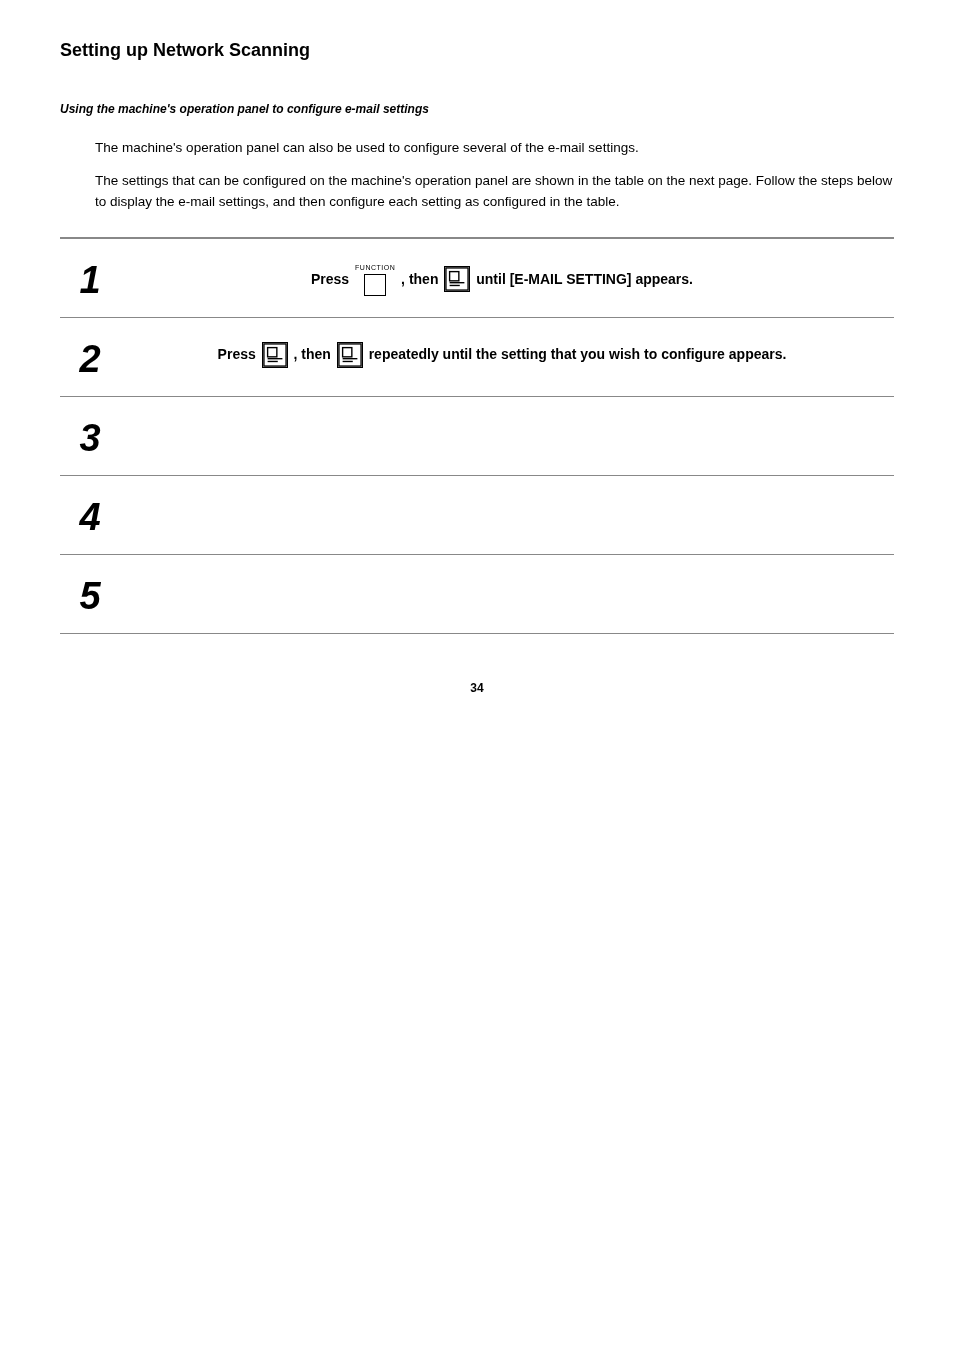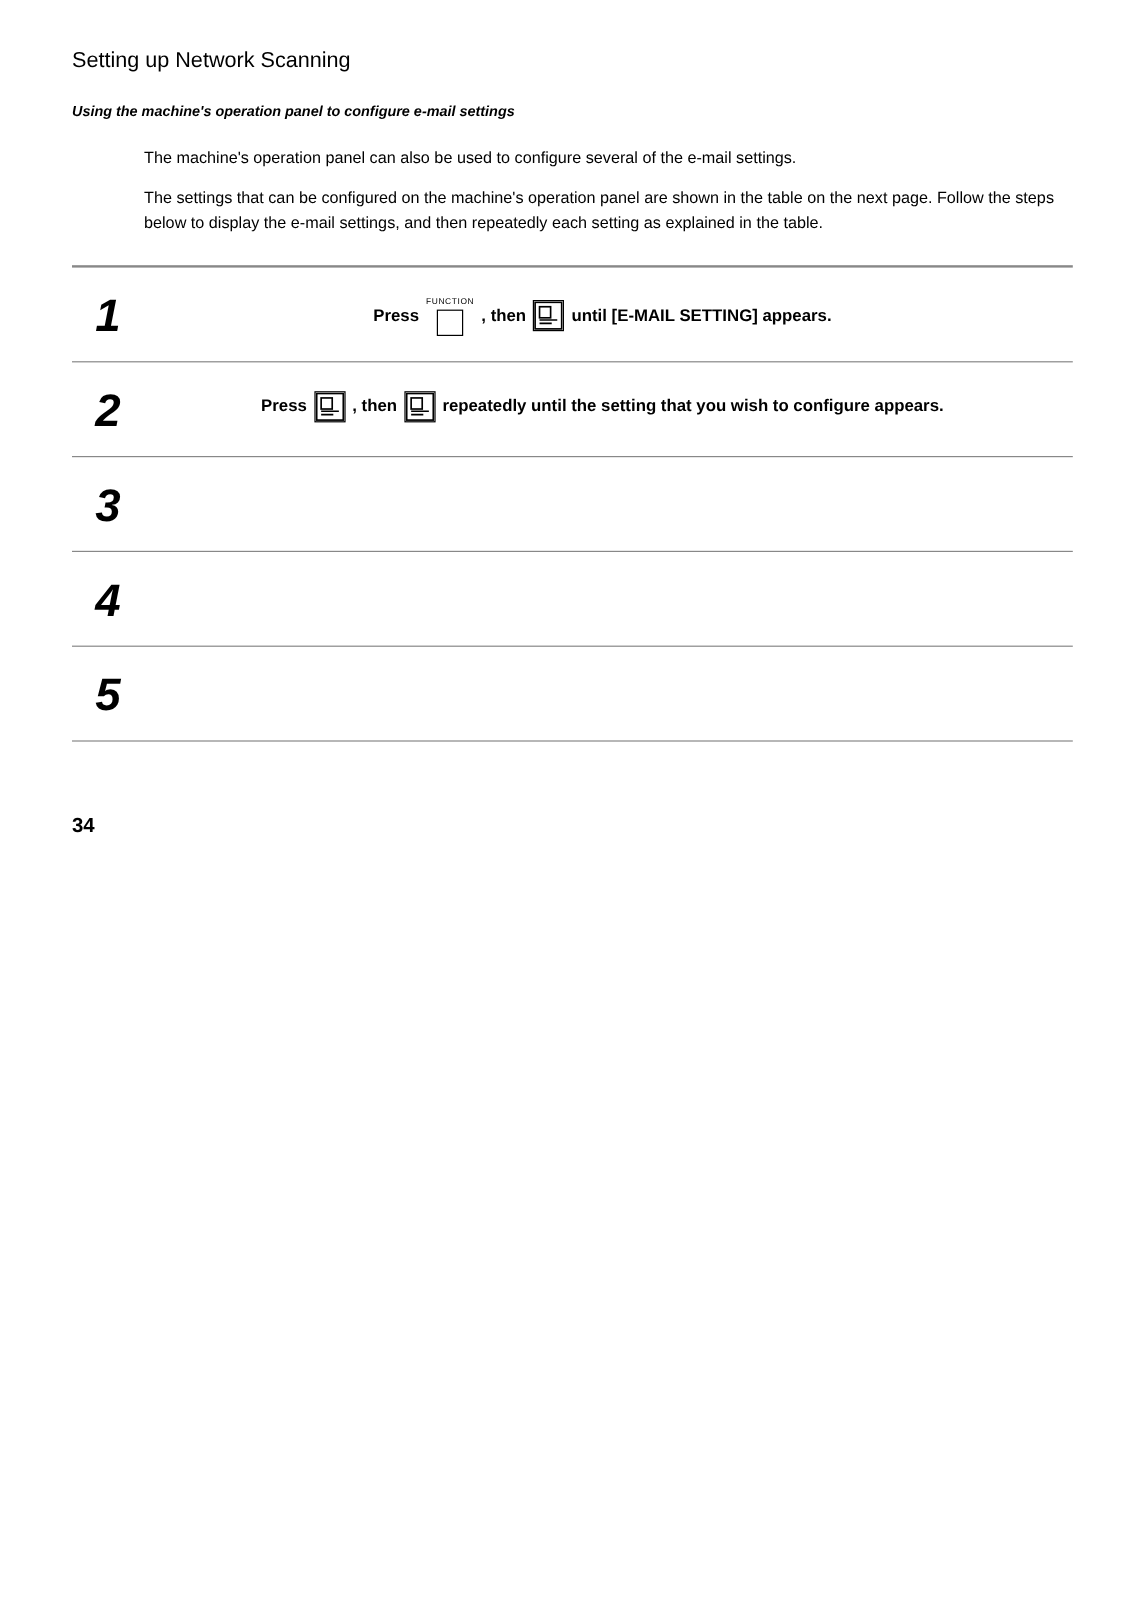--- a/index.html
+++ b/index.html
@@ -6,33 +6,33 @@
     body {
       background: #fff;
       font-family: Arial, Helvetica, sans-serif;
       width: 954px;
       min-height: 1352px;
       padding: 40px 60px 40px 60px;
       color: #000;
     }
     .page-title {
       font-size: 18px;
-      font-weight: normal;
-      margin-bottom: 24px;
+      font-weight: bold;
+      margin-bottom: 40px;
     }
     .section-title {
       font-size: 12px;
       font-weight: bold;
       font-style: italic;
       margin-bottom: 20px;
       line-height: 1.4;
     }
     .intro-text {
       font-size: 13.5px;
-      margin-left: 60px;
+      margin-left: 35px;
       margin-bottom: 12px;
       line-height: 1.55;
     }
     .steps-container {
       margin-top: 24px;
       border-top: 2px solid #888;
     }
     .step-row {
       display: flex;
       align-items: flex-start;
@@ -106,34 +106,35 @@
       display: block;
       margin-bottom: 1px;
     }
     .stop-btn .stop-rect {
       width: 36px;
       height: 20px;
       border: 1.5px solid #000;
       display: inline-block;
     }
     .page-number {
-      margin-top: 60px;
-      font-size: 17px;
-      font-weight: bold;
+      margin-top: 47px;
+      font-size: 12px;
+      font-weight: bold;
+      text-align: center;
     }
   </style>
 </head>
 <body>
 
 <div class="page-title">Setting up Network Scanning</div>
 
 <div class="section-title">Using the machine's operation panel to configure e-mail settings</div>
 
 <p class="intro-text">The machine's operation panel can also be used to configure several of the e-mail settings.</p>
-<p class="intro-text">The settings that can be configured on the machine's operation panel are shown in the table on the next page. Follow the steps below to display the e-mail settings, and then repeatedly each setting as explained in the table.</p>
+<p class="intro-text">The settings that can be configured on the machine's operation panel are shown in the table on the next page. Follow the steps below to display the e-mail settings, and then configure each setting as configured in the table.</p>
 
 <div class="steps-container">
 
   <div class="step-row">
     <div class="step-num">1</div>
     <div class="step-content">
       <span>Press </span>
       
       <span class="func-key">
         <span class="top-label">FUNCTION</span>

